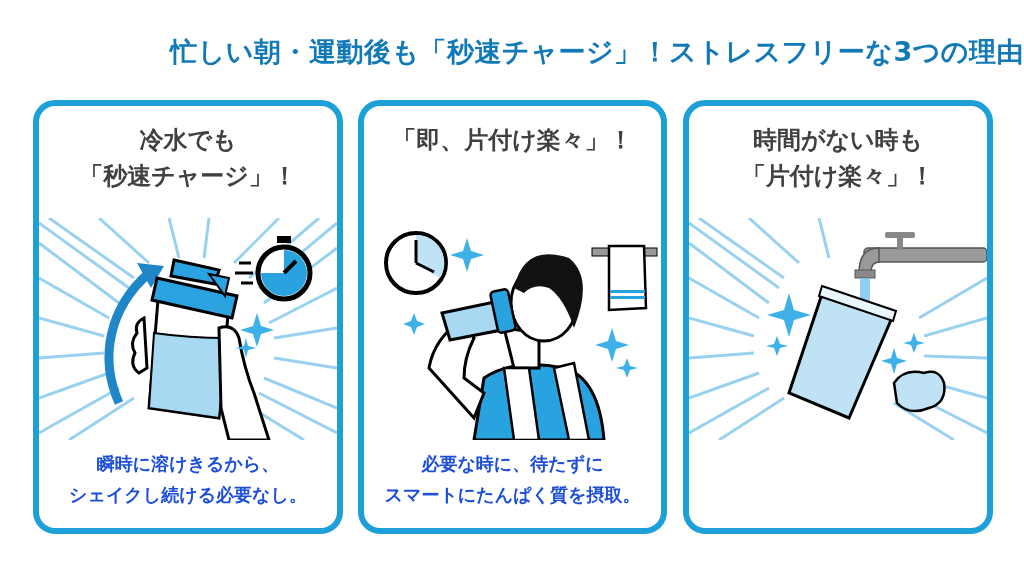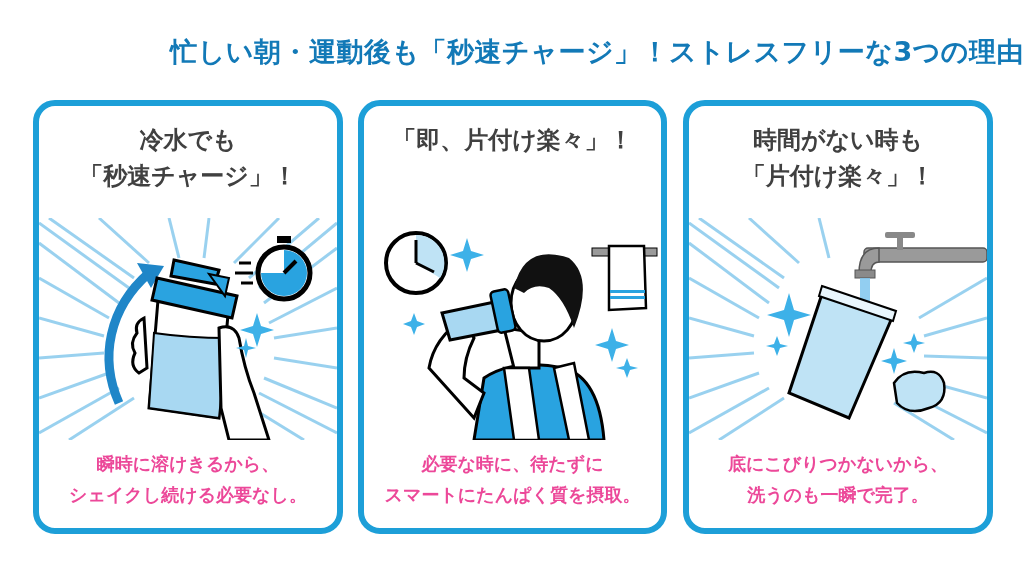--- a/index.html
+++ b/index.html
@@ -27,21 +27,21 @@
   }
   .card-title span { display: block; white-space: nowrap; }
 
   .illus {
     position: absolute; left: 0; right: 0; top: 112px; height: 222px;
   }
   .illus svg { width: 100%; height: 100%; display: block; }
 
   .card-desc {
     position: absolute; left: 0; right: 0; top: 342px; text-align: center;
-    font-size: 18px; font-weight: bold; color: #ec4899; line-height: 31px;
+    font-size: 18px; font-weight: bold; color: #1d4ed8; line-height: 31px;
   }
   .card-desc span { display: block; white-space: nowrap; }
 </style>
 </head>
 <body>
 
 <div class="headline">忙しい朝・運動後も「秒速チャージ」！ストレスフリーな3つの理由</div>
 
 <div class="card c1">
   <div class="card-title">
@@ -197,17 +197,13 @@
         <path d="M205 165 Q215 150 235 155 Q250 150 255 165 Q258 185 240 190 Q220 198 208 185 Z" fill="#bfe3f5" stroke="#000" stroke-width="2.5"></path>
       </g>
       <g fill="#3db1e8">
         <path d="M100 75 L105 92 L122 97 L105 102 L100 119 L95 102 L78 97 L95 92 Z"></path>
         <path d="M88 118 L91 126 L99 128 L91 130 L88 138 L85 130 L77 128 L85 126 Z"></path>
         <path d="M225 115 L228 123 L236 125 L228 127 L225 135 L222 127 L214 125 L222 123 Z"></path>
         <path d="M205 130 L208 140 L218 143 L208 146 L205 156 L202 146 L192 143 L202 140 Z"></path>
       </g>
     </svg>
   </div>
-  <div class="card-desc">
-    <span>底にこびりつかないから、</span>
-    <span>洗うのも一瞬で完了。</span>
-  </div>
 </div>
 
 </body></html>

